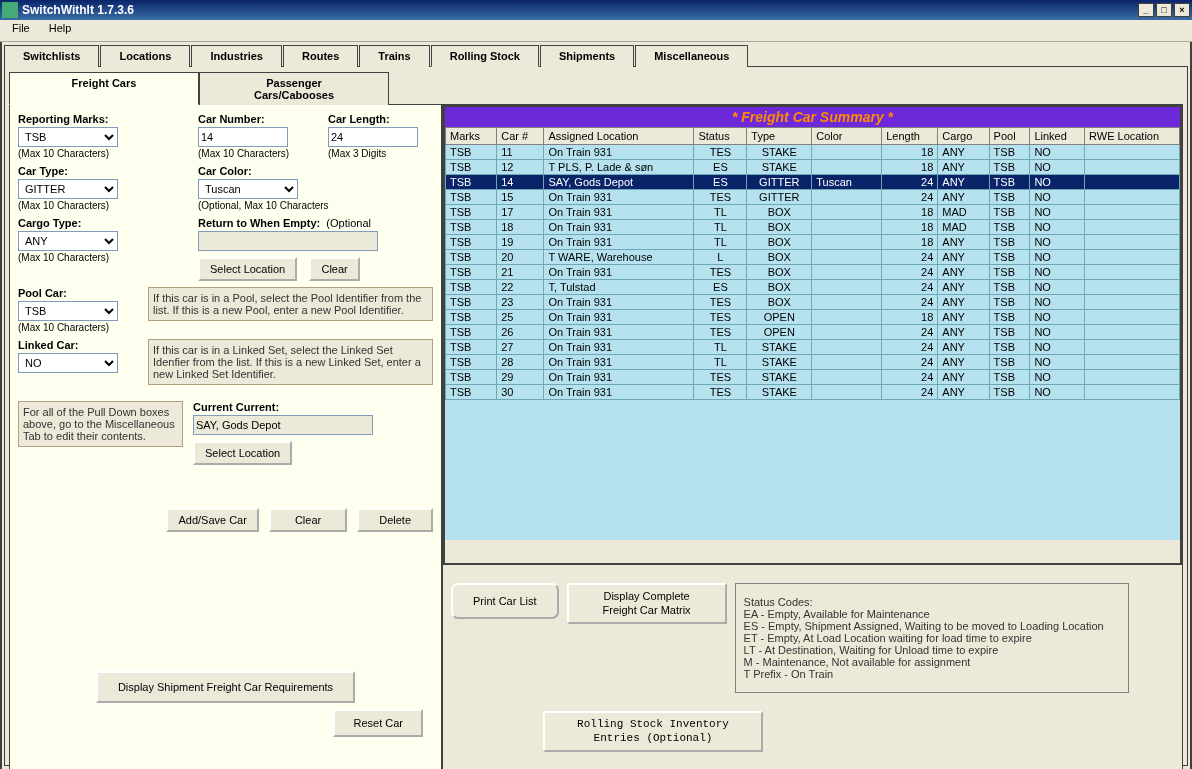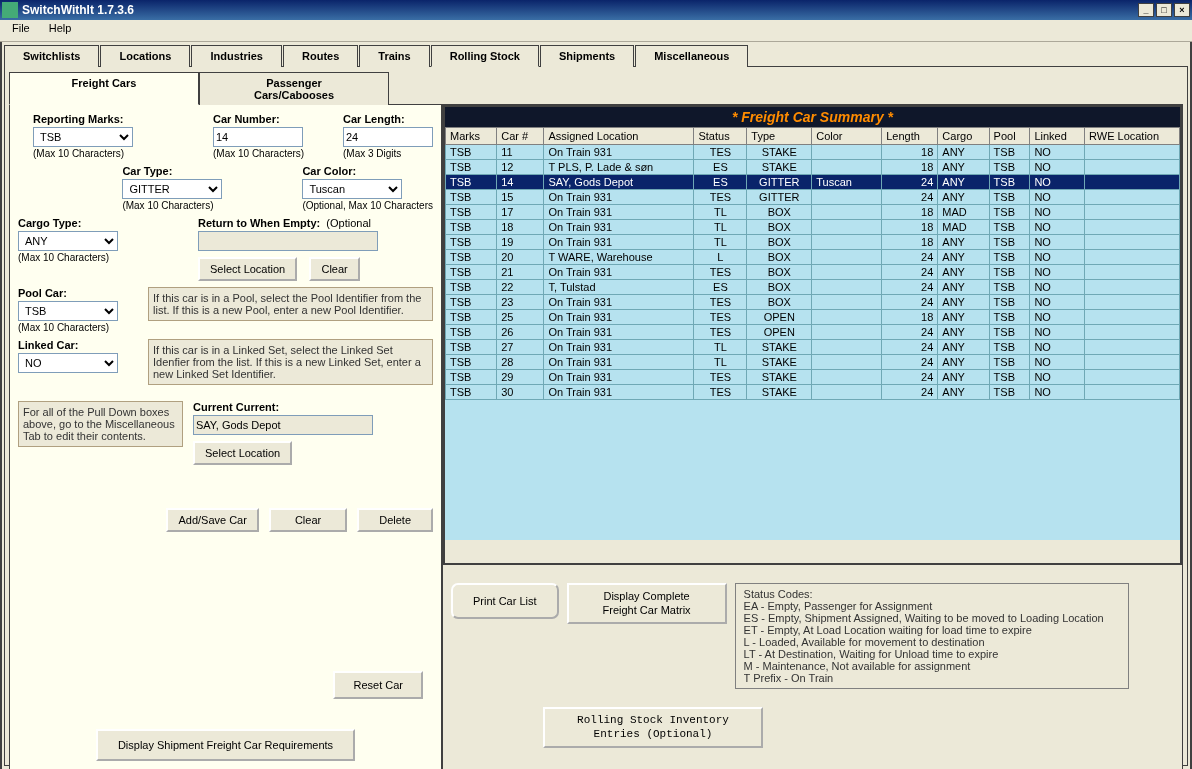--- a/index.html
+++ b/index.html
@@ -102,21 +102,21 @@
   display: flex;
   flex-direction: column;
 }
 .rightpane {
   flex: 1;
   background: #ece9d8;
   display: flex;
   flex-direction: column;
 }
 
-.formrow { display: flex; gap: 10px; margin-bottom: 6px; justify-content: flex-end; }
+.formrow { display: flex; gap: 10px; margin-bottom: 6px; }
 .field label { font-weight: bold; display: block; margin-bottom: 2px;}
 .field .hint { font-size: 10px; color: #000; margin-top: 1px; display: block; }
 select, input[type=text] {
   font-family: inherit; font-size: 11px;
   border: 1px solid #7f9db9;
   background: #fff;
   padding: 1px 2px;
   height: 20px;
 }
 select { background: #fff; }
@@ -134,21 +134,21 @@
 button.winbtn2 {
   font-family: inherit;
   font-size: 11px;
   background: #ece9d8;
   border: 2px outset #fff;
   padding: 4px 10px;
   cursor: pointer;
 }
 
 .summary-title {
-  background: #0f172a;
+  background: #6d28d9;
   color: #ff8c00;
   font-weight: bold;
   font-style: italic;
   text-align: center;
   padding: 2px;
   font-size: 14px;
 }
 .gridwrap { flex: 0 0 460px; border: 2px solid #404040; overflow: hidden; }
 table.grid {
   width: 100%;
@@ -172,21 +172,21 @@
 table.grid tbody tr.selected td {
   background: #0a246a;
   color: #fff;
 }
 .grid-fill { background:#b6e2ef; height: 140px;}
 
 .btnrow { display: flex; gap: 8px; padding: 8px; align-items: flex-start;}
 .status-legend {
   border: 1px solid #808080;
   background: #ece9d8;
-  padding: 4px 8px;
+  padding: 12px 8px;
   font-size: 11px;
   color: #333;
   width: 394px;
   align-self: stretch;
 }
 .status-legend div { white-space: nowrap; overflow: hidden;}
 </style>
 </head>
 <body>
 
@@ -305,26 +305,26 @@
       </div>
 
       <div class="formrow" style="margin-top:37px; justify-content:flex-end;">
         <button class="winbtn2">Add/Save Car</button>
         <button class="winbtn2" style="padding:4px 24px;">Clear</button>
         <button class="winbtn2" style="padding:4px 20px;">Delete</button>
       </div>
 
       <div style="flex:1;"></div>
 
+      <div style="text-align:center; margin-bottom:6px;">
+        <button class="winbtn2" style="padding:8px 20px;">Display Shipment Freight Car Requirements</button>
+      </div>
+
       <div style="text-align:right; padding-right:10px; margin-bottom:30px;">
         <button class="winbtn2" style="padding:6px 18px;">Reset Car</button>
-      </div>
-
-      <div style="text-align:center; margin-bottom:6px;">
-        <button class="winbtn2" style="padding:8px 20px;">Display Shipment Freight Car Requirements</button>
       </div>
 
     </div>
 
     <div class="rightpane">
       <div class="gridwrap">
         <div class="summary-title">* Freight Car Summary *</div>
         <table class="grid">
           <thead>
                 <tr>
@@ -567,24 +567,23 @@
         </table>
         <div class="grid-fill"></div>
       </div>
 
       <div class="btnrow" style="margin-top:10px;">
         <button class="winbtn2" style="padding:10px 20px;border-radius:7px;">Print Car List</button>
         <button class="winbtn2" style="padding:4px 20px; width:160px; line-height:1.3;">Display Complete Freight Car Matrix</button>
         <div class="status-legend">
           <div>Status Codes:</div>
           <div id="status-lines">
-                <div>EA - Empty, Passenger for Assignment</div>
+                <div>EA - Empty, Available for Maintenance</div>
                 <div>ES - Empty, Shipment Assigned, Waiting to be moved to Loading Location</div>
                 <div>ET - Empty, At Load Location waiting for load time to expire</div>
-                <div>L - Loaded, Available for movement to destination</div>
                 <div>LT - At Destination, Waiting for Unload time to expire</div>
                 <div>M - Maintenance, Not available for assignment</div>
                 <div>T Prefix - On Train</div>
               </div>
         </div>
       </div>
 
       <div class="btnrow" style="margin-top:2px; padding-left:100px;font-family:Liberation Mono, monospace;">
         <button class="winbtn2" style="padding:4px 14px; width:220px; line-height:1.3;">Rolling Stock Inventory Entries (Optional)</button>
       </div>

